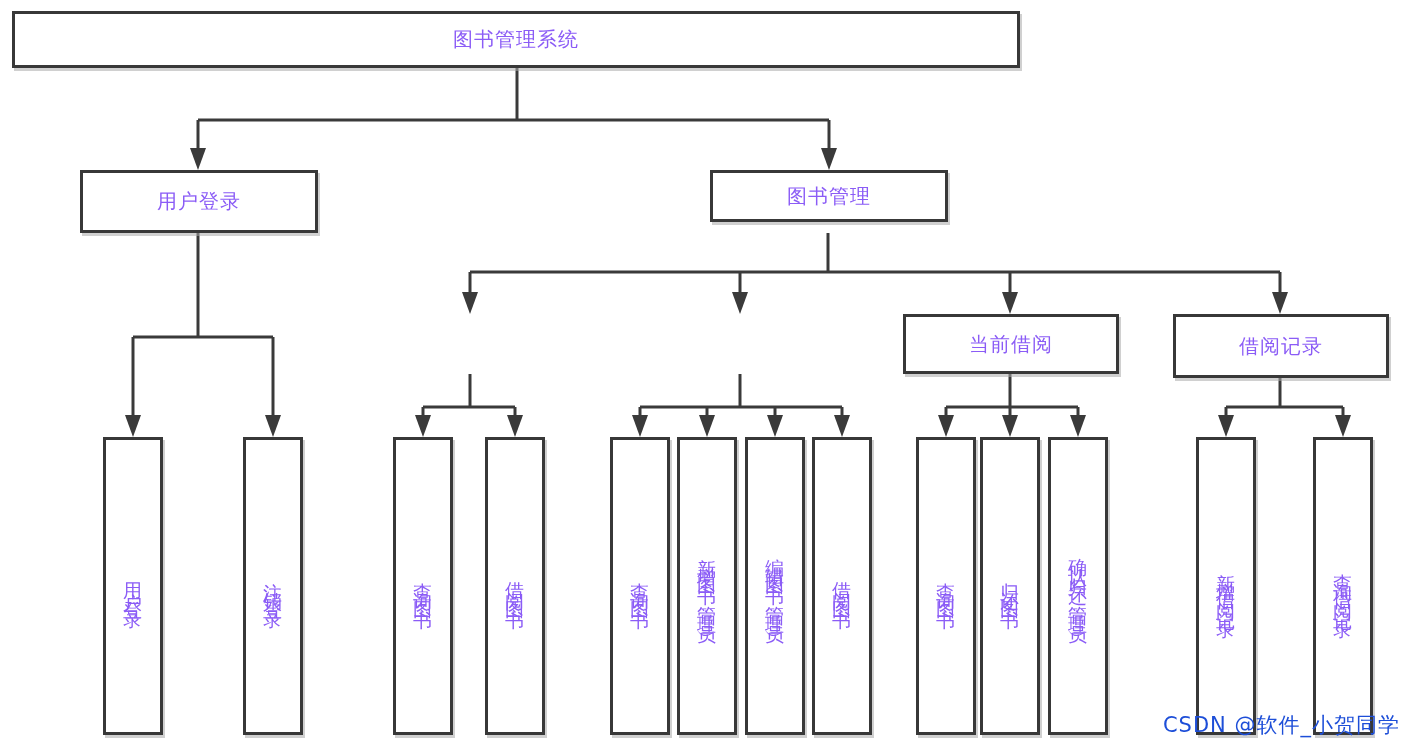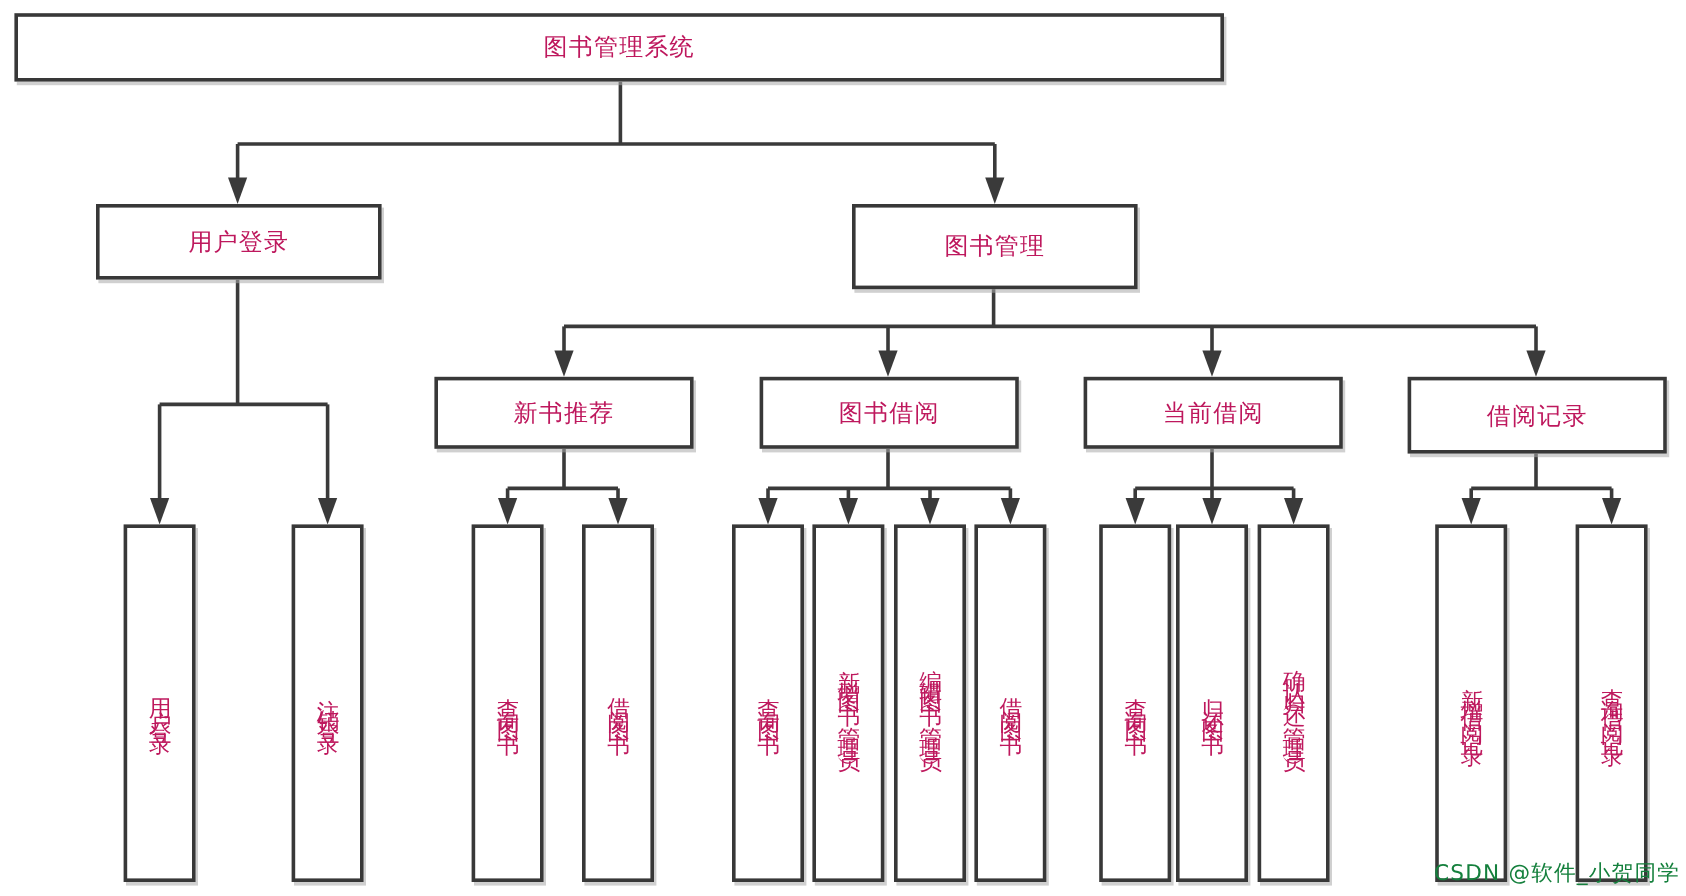--- a/index.html
+++ b/index.html
@@ -21,39 +21,39 @@
     fill: none;
   }
   .box {
     position: absolute;
     background: #ffffff;
     border: 3px solid #383838;
     box-shadow: 2px 3px 0 rgba(170,170,170,0.55);
     display: flex;
     align-items: center;
     justify-content: center;
-    color: #be185d;
+    color: #8b5cf6;
     font-size: 20px;
     letter-spacing: 1px;
     text-align: center;
   }
   .leaf {
     writing-mode: vertical-rl;
     text-orientation: mixed;
     font-size: 19px;
     letter-spacing: 0.5em;
     line-height: 1;
     padding: 6px 0;
   }
   #watermark {
     position: absolute;
     right: 5px;
     bottom: 8px;
-    color: #15803d;
-    font-size: 18px;
+    color: #1d4ed8;
+    font-size: 21px;
     letter-spacing: 1px;
     white-space: nowrap;
   }
 </style>
 </head>
 <body>
 
 <div id="stage">
 
   <svg id="connectors" width="1405" height="747" viewBox="0 0 1405 747" xmlns="http://www.w3.org/2000/svg" stroke="#3a3a3a">
@@ -107,24 +107,22 @@
       <polygon points="1070,415 1086,415 1078,437" fill="#3a3a3a" stroke="none"></polygon>
       <path d="M1226 407 V421"></path>
       <polygon points="1218,415 1234,415 1226,437" fill="#3a3a3a" stroke="none"></polygon>
       <path d="M1343 407 V421"></path>
       <polygon points="1335,415 1351,415 1343,437" fill="#3a3a3a" stroke="none"></polygon>
     </svg>
 
   <div class="box" style="left:12px; top:11px; width:1008px; height:57px;">图书管理系统</div>
 
   <div class="box" style="left:80px; top:170px; width:238px; height:63px;">用户登录</div>
-  <div class="box" style="left:710px; top:170px; width:238px; height:71px;">图书管理</div>
+  <div class="box" style="left:710px; top:170px; width:238px; height:52px;">图书管理</div>
 
-  <div class="box" style="left:362px; top:314px; width:216px; height:60px;">新书推荐</div>
-  <div class="box" style="left:633px; top:314px; width:216px; height:60px;">图书借阅</div>
   <div class="box" style="left:903px; top:314px; width:216px; height:60px;text-align:center;">当前借阅</div>
   <div class="box" style="left:1173px; top:314px; width:216px; height:64px;">借阅记录</div>
 
   <div class="box leaf" style="left:103px; top:437px; width:60px; height:298px;">用户登录</div>
   <div class="box leaf" style="left:243px; top:437px; width:60px; height:298px;">注销登录</div>
 
   <div class="box leaf" style="left:393px; top:437px; width:60px; height:298px;">查询图书</div>
   <div class="box leaf" style="left:485px; top:437px; width:60px; height:298px;">借阅图书</div>
 
   <div class="box leaf" style="left:610px; top:437px; width:60px; height:298px;">查询图书</div>

